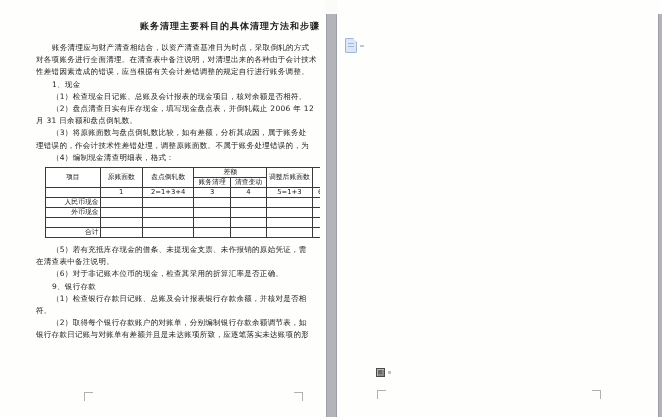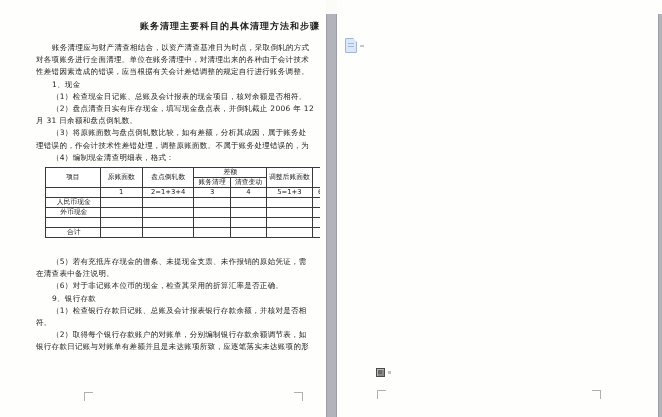--- a/index.html
+++ b/index.html
@@ -32,22 +32,22 @@
   .tablewrap table{
     border-collapse:collapse;table-layout:fixed;width:100%;
     background:#fff;
   }
   .tablewrap th,.tablewrap td{
     border:1px solid var(--tborder,#3a3a3a);
     font-size:6.8px;font-weight:normal;text-align:center;
     padding:0 1px;line-height:8.6px;height:9px;overflow:hidden;
     word-break:break-all;
   }
-  .tablewrap td.c0{text-align:center;padding-left:3px;font-family:Liberation Mono, monospace;}
-  #cash-table{margin:3px 0 18px 9px;width:304px;}
+  .tablewrap td.c0{text-align:right;padding-left:3px;font-family:Liberation Mono, monospace;}
+  #cash-table{margin:3px 0 6px 9px;width:304px;}
   .crop-mark{position:absolute;width:8px;height:8px;}
   .crop-mark.tl{border-top:1px solid var(--mark,#b0b0b0);border-left:1px solid var(--mark,#b0b0b0);}
   .crop-mark.tr{border-top:1px solid var(--mark,#b0b0b0);border-right:1px solid var(--mark,#b0b0b0);}
   #mark-l1{left:84px;top:392px;}
   #mark-l2{left:294px;top:392px;}
   #mark-r1{left:377px;top:390px;}
   #mark-r2{left:592px;top:390px;}
   #blue-doc-icon{
     position:absolute;left:345px;top:38px;width:10px;height:13px;
     background:var(--icon-blue,#dce6f4);
@@ -75,21 +75,21 @@
   }
 </style>
 </head>
 <body>
 
 <div class="page" id="page-left">
   <div class="textblock" id="left-text">
     <div class="doc-title">账务清理主要科目的具体清理方法和步骤</div>
     <div>
         <div class="tline ind">账务清理应与财产清查相结合，以资产清查基准日为时点，采取倒轧的方式</div>
-        <div class="tline">对各项账务进行全面清理。单位在账务清理中，对清理出来的各种由于会计技术</div>
+        <div class="tline">对各项账务进行全面清理。在清查表中备注说明，对清理出来的各种由于会计技术</div>
         <div class="tline">性差错因素造成的错误，应当根据有关会计差错调整的规定自行进行账务调整。</div>
         <div class="tline ind">1、现金</div>
         <div class="tline ind">（1）检查现金日记账、总账及会计报表的现金项目，核对余额是否相符。</div>
         <div class="tline ind">（2）盘点清查日实有库存现金，填写现金盘点表，并倒轧截止 2006 年 12</div>
         <div class="tline">月 31 日余额和盘点倒轧数。</div>
         <div class="tline ind">（3）将原账面数与盘点倒轧数比较，如有差额，分析其成因，属于账务处</div>
         <div class="tline">理错误的，作会计技术性差错处理，调整原账面数。不属于账务处理错误的，为</div>
         <div class="tline ind">（4）编制现金清查明细表，格式：</div>
       </div>
     <div class="tablewrap" id="cash-table">

